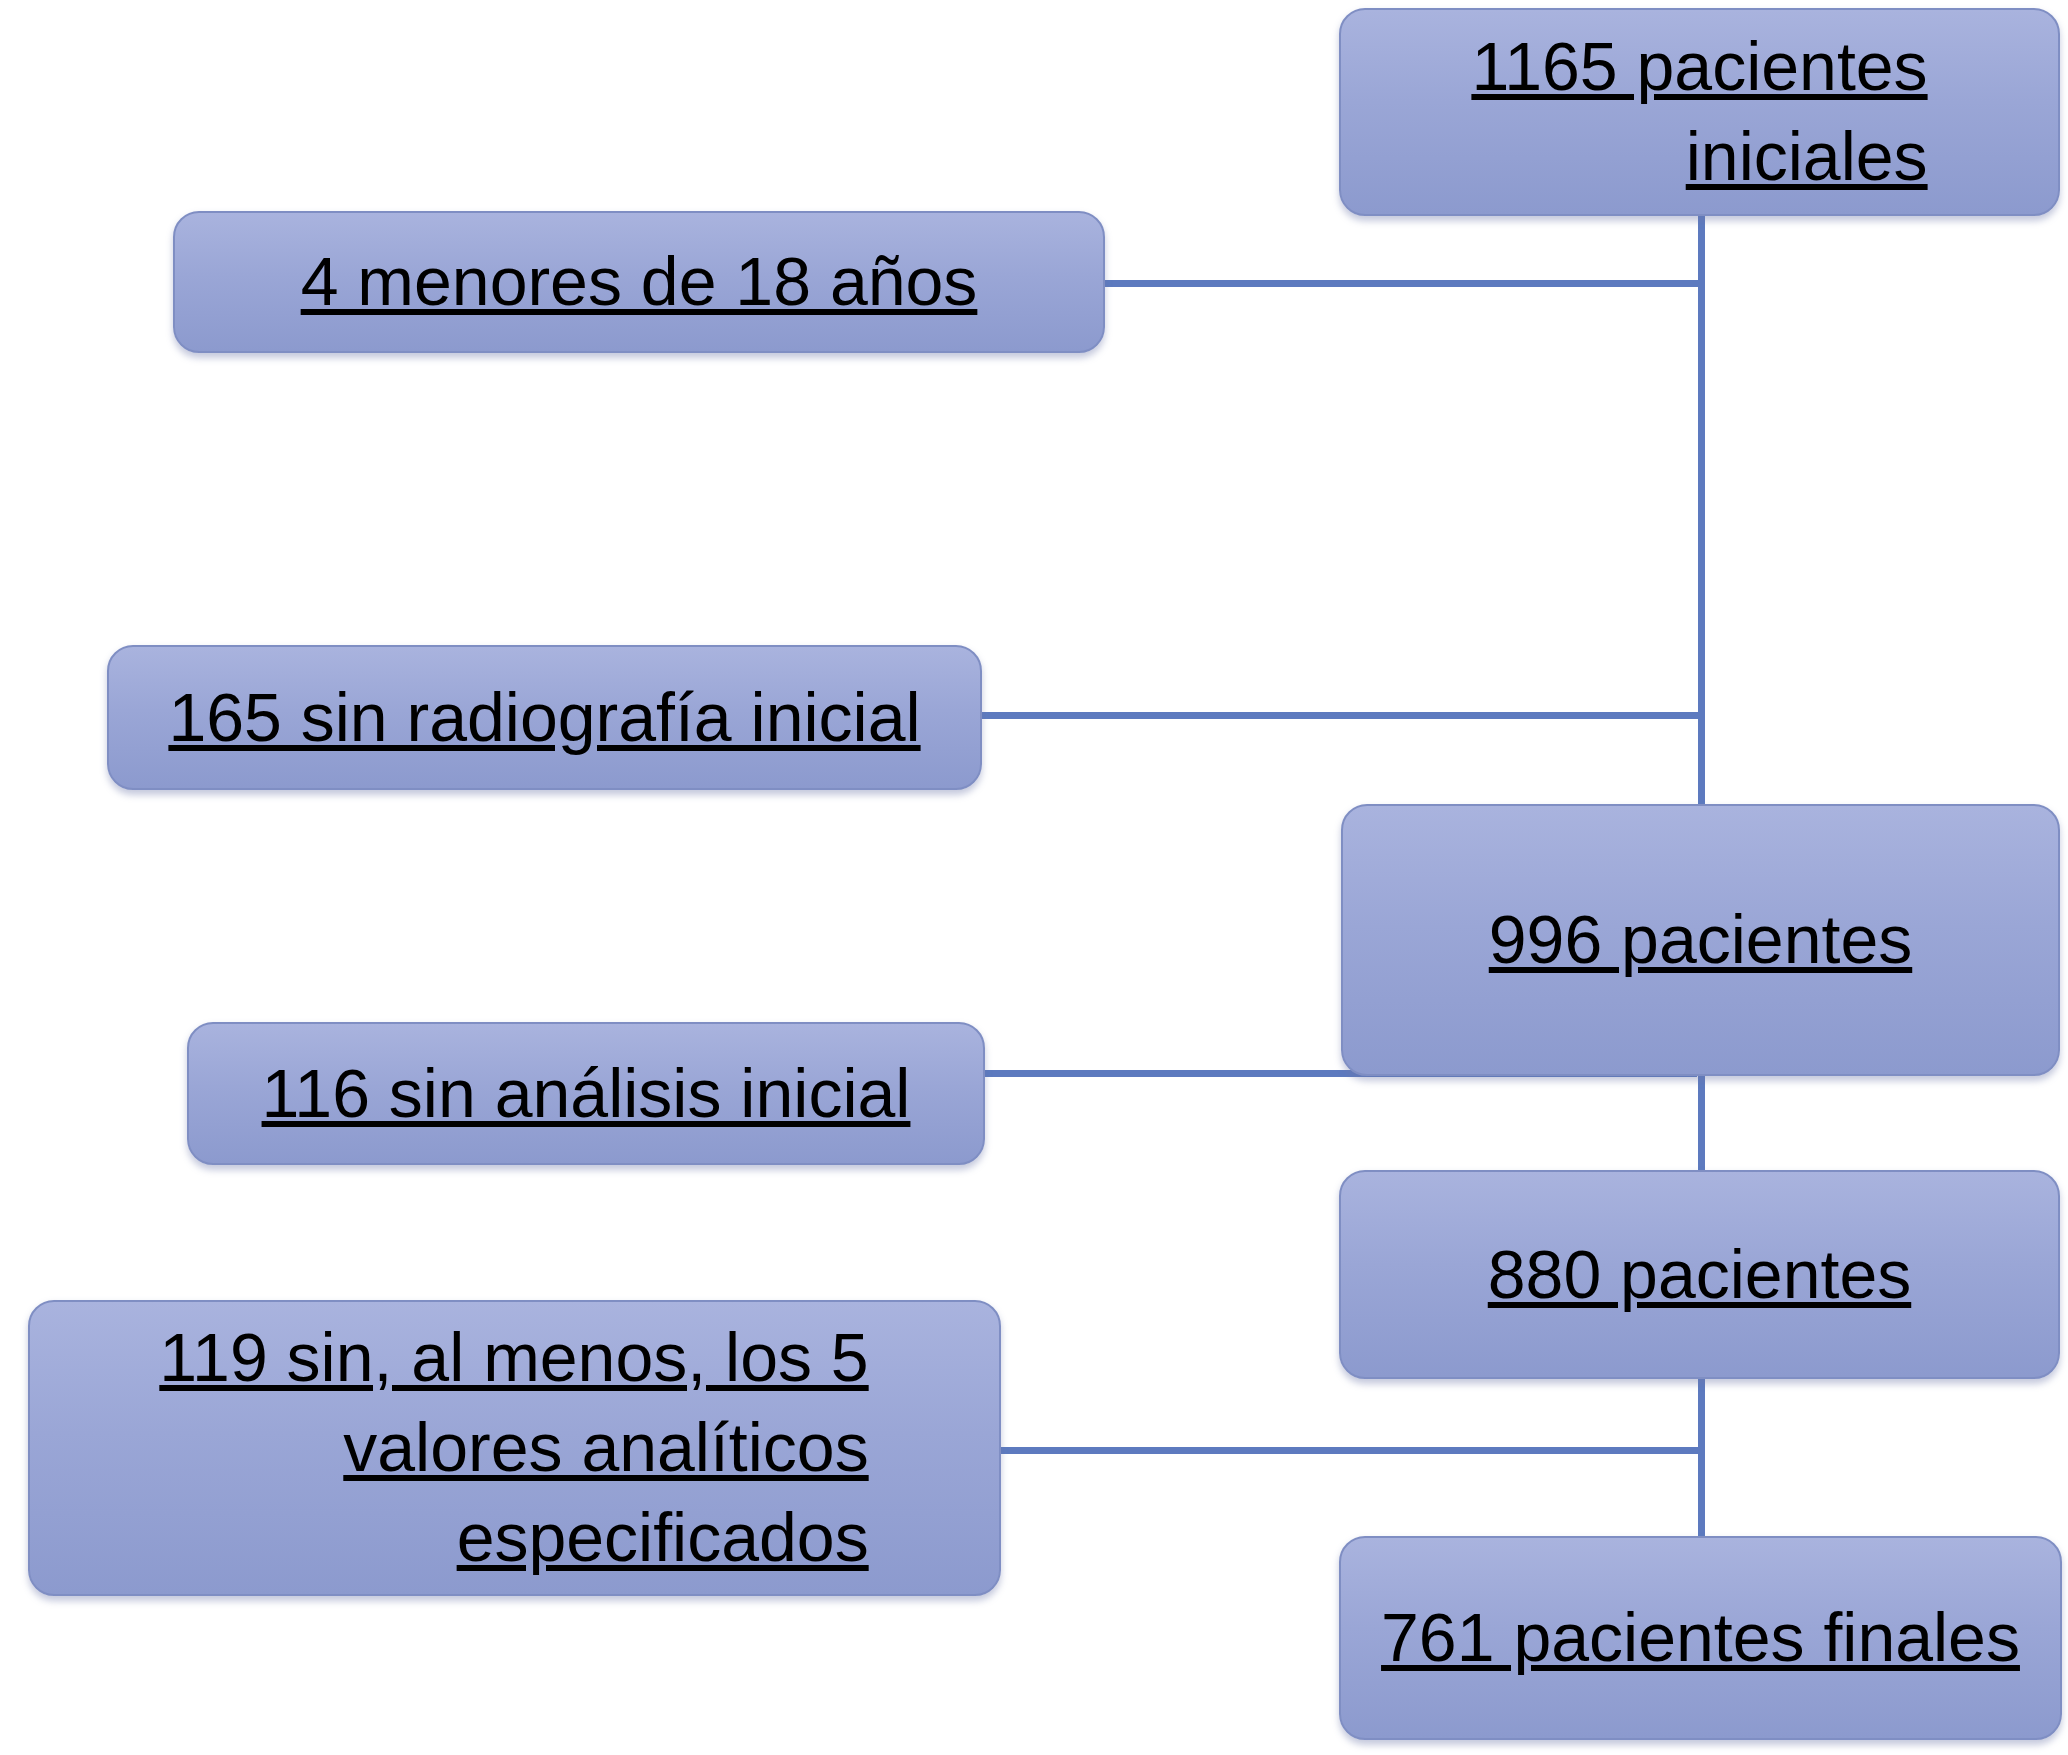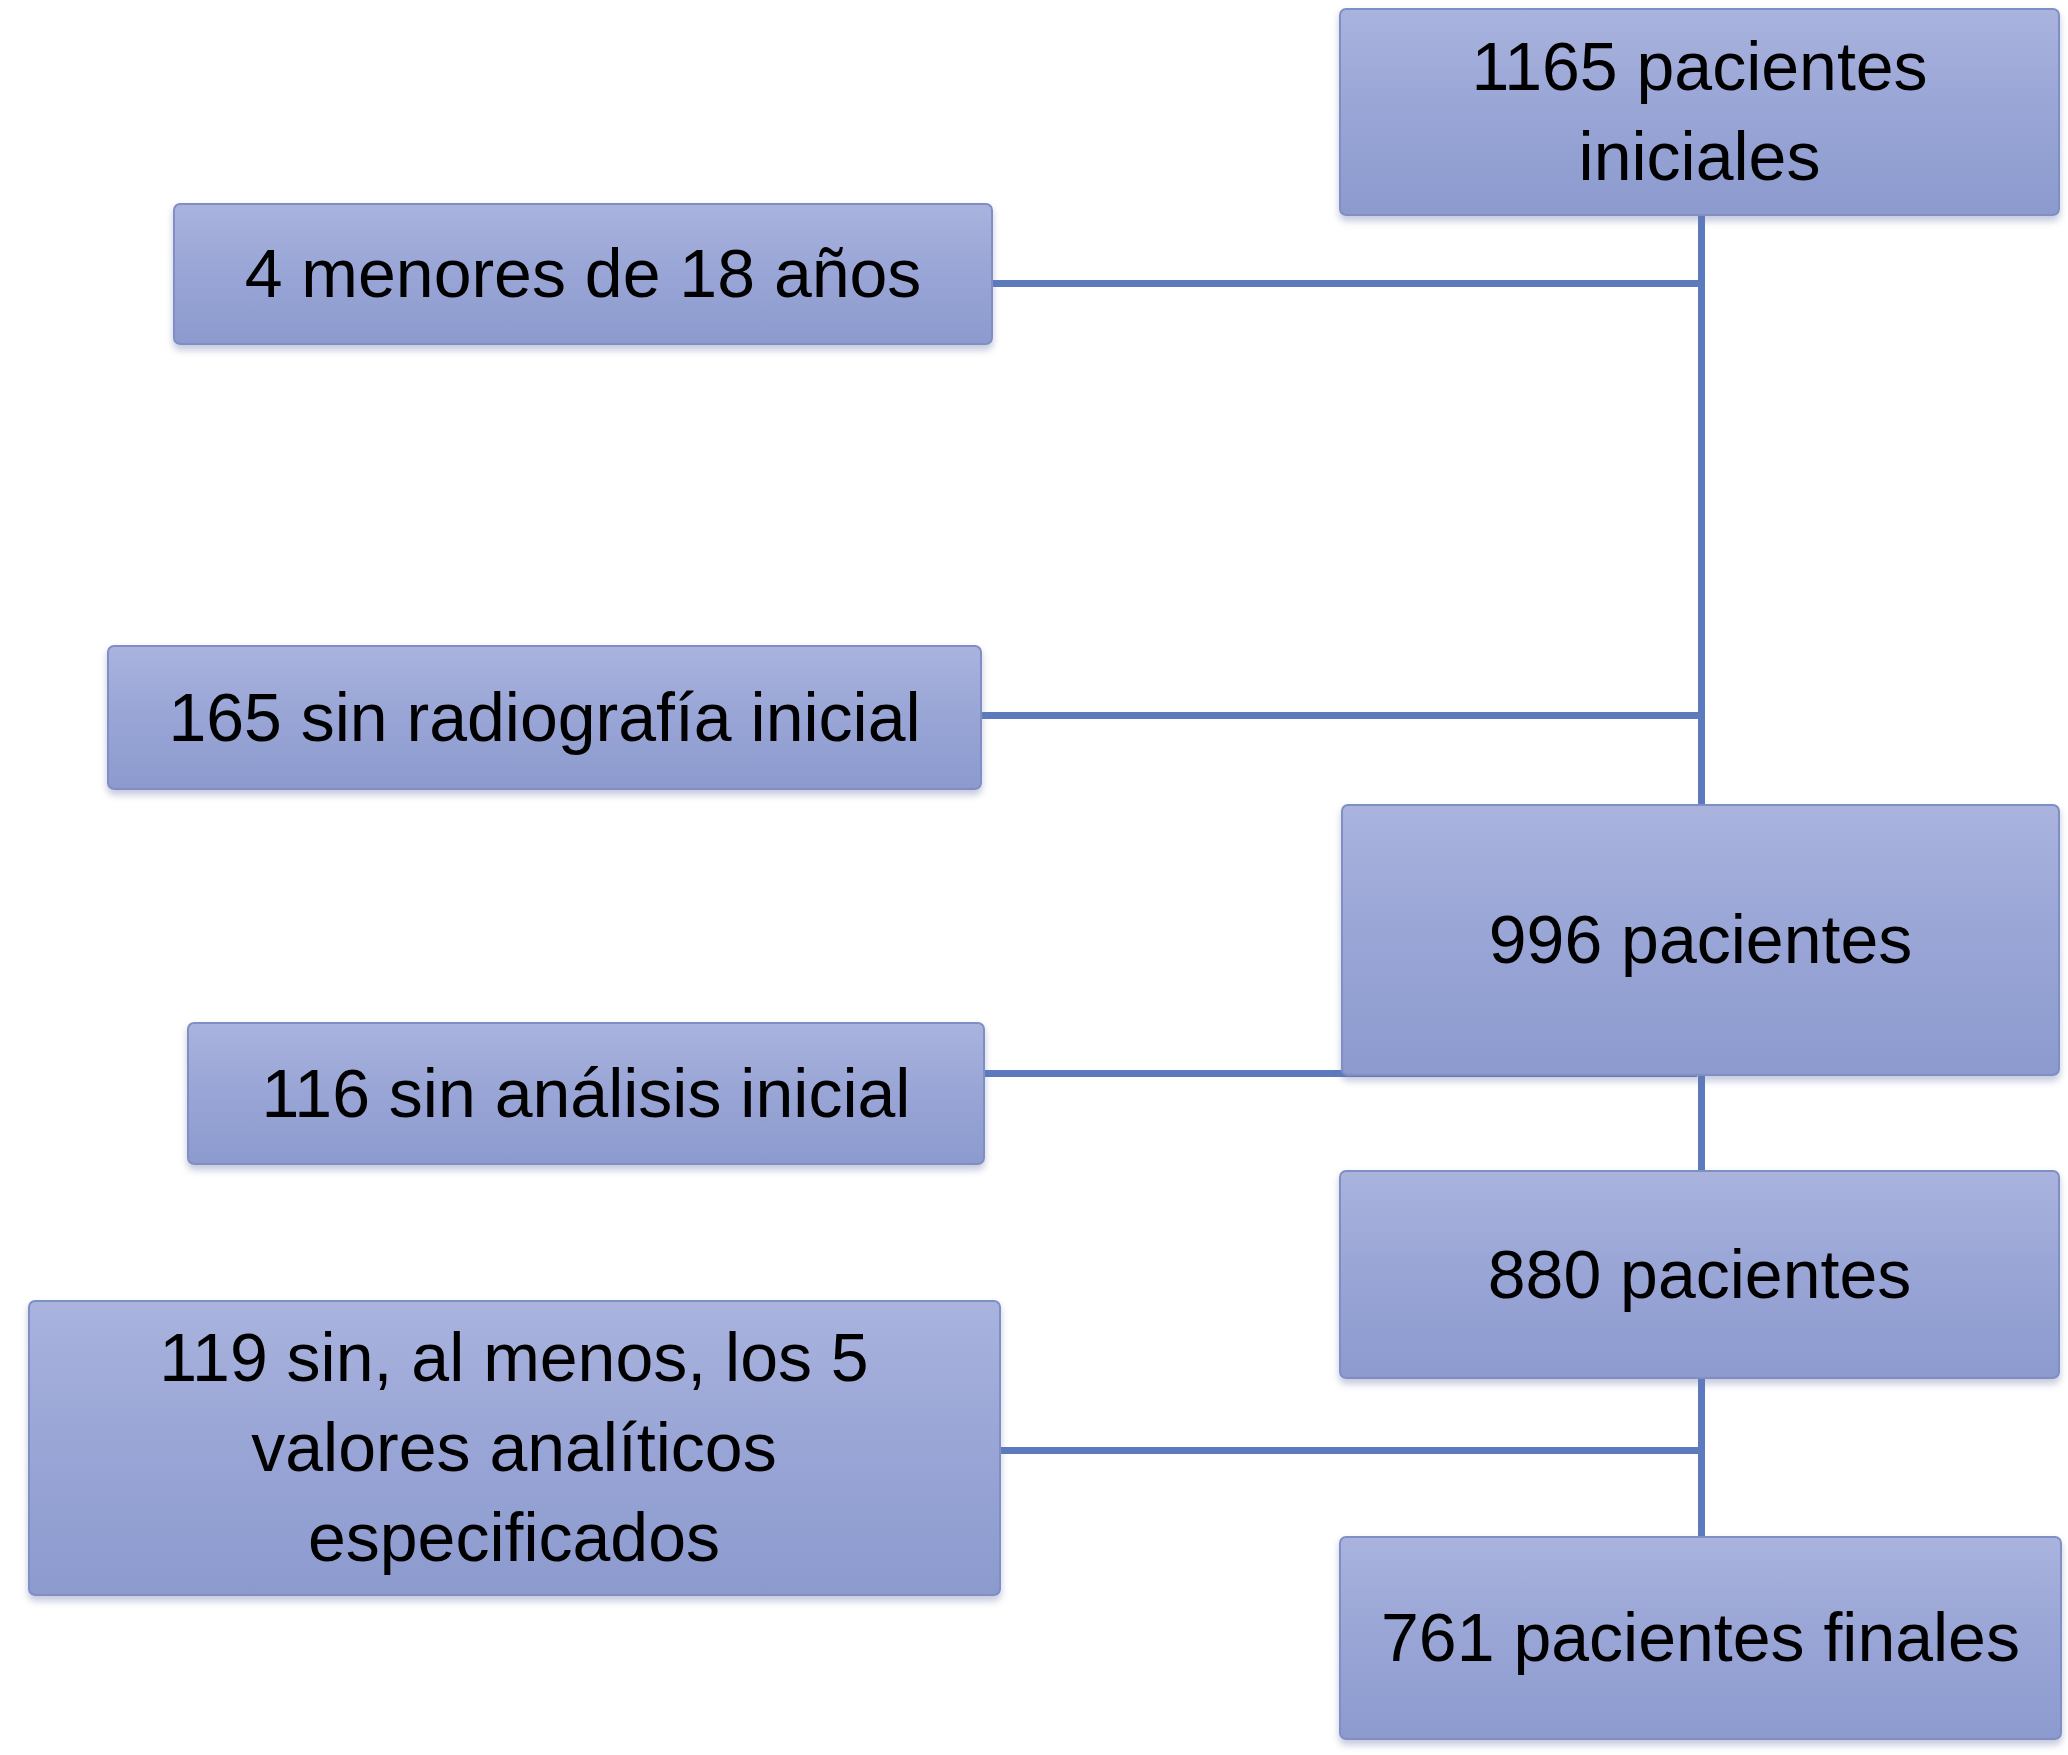--- a/index.html
+++ b/index.html
@@ -17,45 +17,46 @@
     background:#5d7abf;
     z-index:1;
   }
   .node{
     position:absolute;
     z-index:2;
     box-sizing:border-box;
     display:flex;
     align-items:center;
     justify-content:center;
-    text-align:center;
+    text-align:right;
     background:linear-gradient(180deg,#a9b3de 0%, #9aa6d6 45%, #8c9ace 100%);
     border:2.9px solid #7f8ec3;
-    border-radius:7px;
+    border-radius:26px;
     box-shadow:0 4.8px 7.6px rgba(110,120,170,0.40);
     font-size:68px;
     line-height:1.32;
     white-space:pre-line;
     color:#000000;
+    text-decoration:underline;
   }
   
   .vline{left:1698px;top:216px;width:6.7px;height:1320px;}
   
   .h1{left:989px;top:280px;width:709px;height:6.7px;}
   .h2{left:980px;top:712px;width:718px;height:6.7px;}
   .h3{left:983px;top:1070px;width:714px;height:6.7px;}
   .h4{left:981px;top:1447px;width:717px;height:6.7px;}
   
   .r1{left:1339px;top:7.6px;width:721px;height:208px;}
   .r2{left:1339px;top:434px;width:721px;height:215px;}
   .r3{left:1341px;top:804px;width:719px;height:272px;}
   .r4{left:1339px;top:1170px;width:721px;height:209px;}
   .r5{left:1339px;top:1536px;width:723px;height:204px;}
   
-  .l1{left:173px;top:203px;width:820px;height:142px;}
+  .l1{left:173px;top:211px;width:932px;height:142px;}
   .l2{left:107px;top:645px;width:875px;height:145px;}
   .l3{left:187px;top:1002px;width:798px;height:143px;margin-top:20px;}
   .l4{left:9.5px;top:1300px;width:973px;height:296px;margin-left:18px;}
 </style>
 </head>
 <body>
 
 <div class="canvas">
 
   <div class="connector vline"></div>

